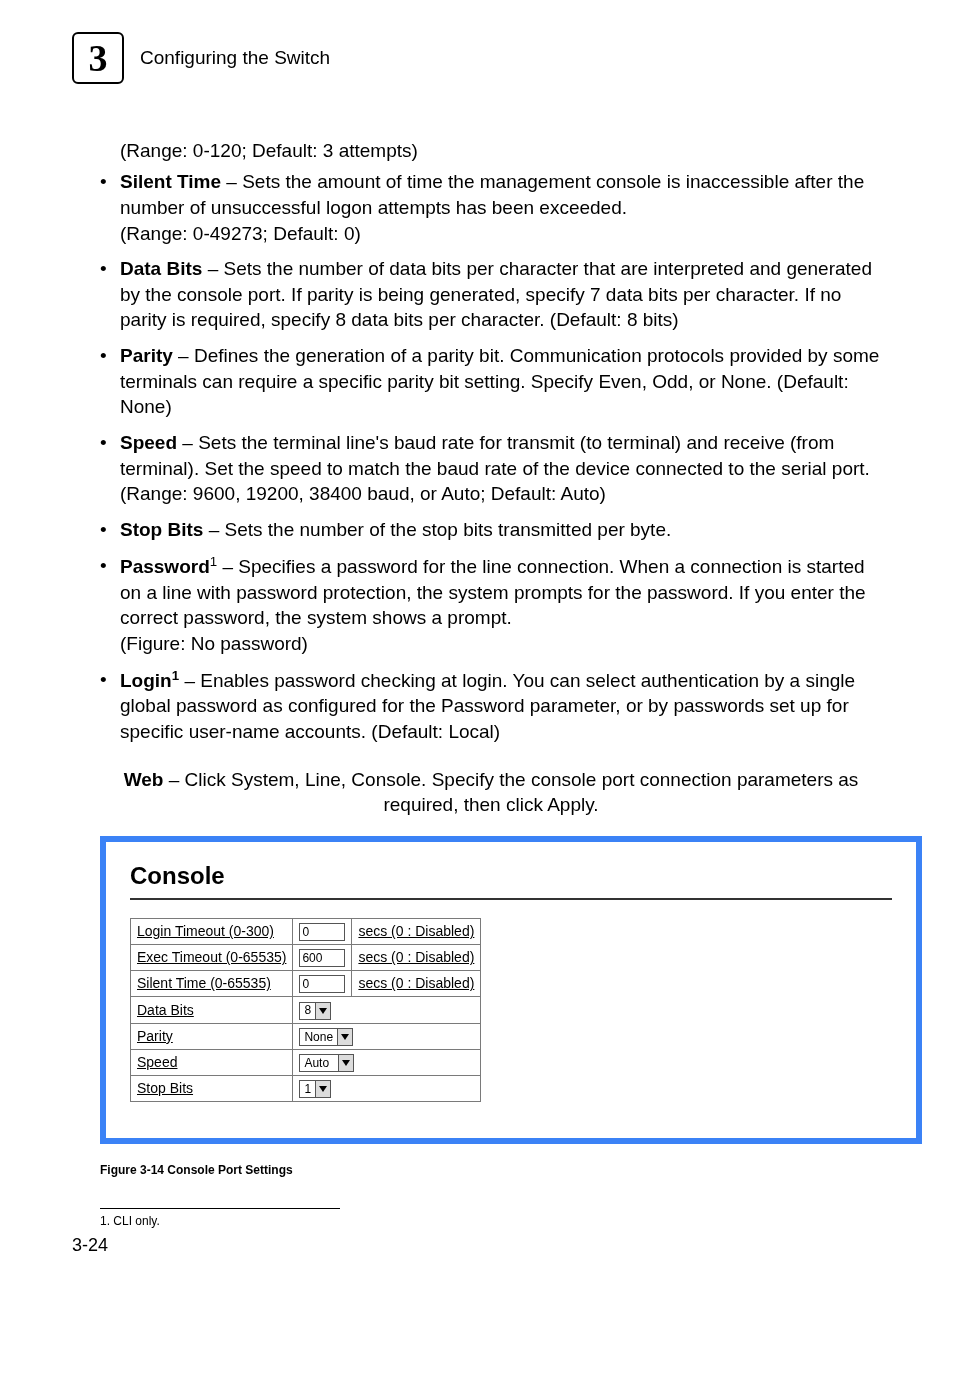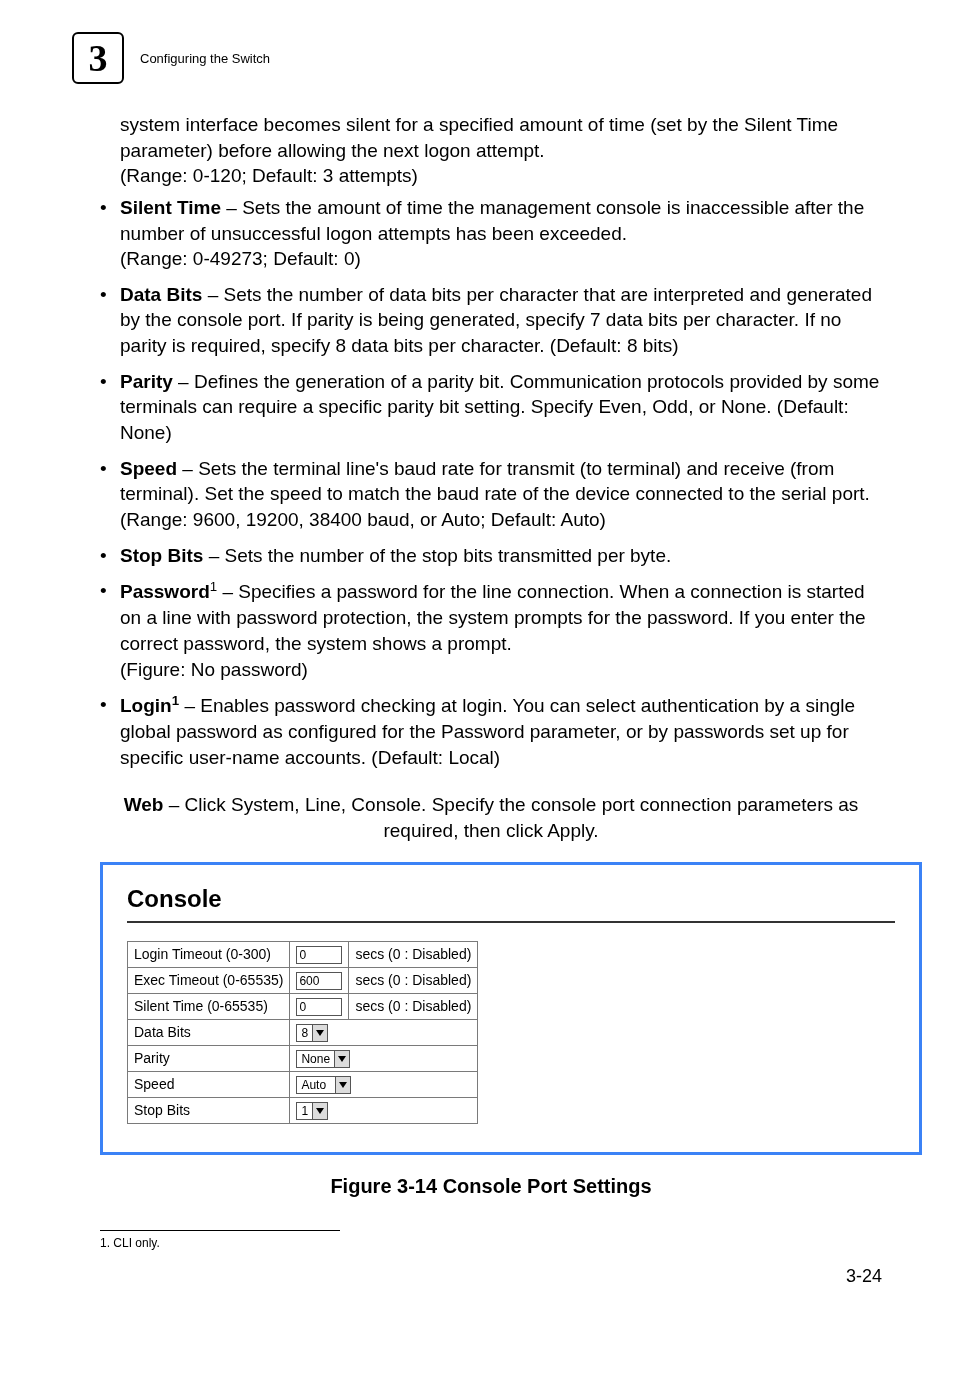--- a/index.html
+++ b/index.html
@@ -28,21 +28,21 @@
     border-radius: 6px;
     display: flex;
     align-items: center;
     justify-content: center;
     font-size: 38px;
     font-weight: 900;
     font-family: Georgia, 'Times New Roman', serif;
     margin-right: 16px;
   }
   .header-title {
-    font-size: 13px;
+    font-size: 19px;
   }
   .content {
     margin-left: 28px;
     font-size: 19px;
     line-height: 1.35;
   }
   ul.bullets {
     list-style: none;
     padding: 0;
     margin: 0;
@@ -58,40 +58,41 @@
     left: 0;
     top: 0;
   }
   .bold { font-weight: 700; }
   sup { font-size: 0.7em; }
   .web-para {
     margin-top: 22px;
     margin-bottom: 18px;
   }
   .figure-box {
-    border: 3px solid #3b82f6;
-    padding: 18px 24px 28px 24px;
+    border: 6px solid #3b82f6;
+    padding: 18px 24px 36px 24px;
     margin-left: 0;
     margin-right: -40px;
   }
   .figure-title {
     font-size: 24px;
     font-weight: 700;
     font-family: Arial, sans-serif;
     margin: 0 0 6px 0;
   }
   .figure-hr {
     border: none;
     border-top: 2px solid #333;
     margin: 0 0 18px 0;
   }
   table.console-table {
     border-collapse: collapse;
     font-size: 14px;
     font-family: Arial, sans-serif;
+    text-decoration: underline;
   }
   table.console-table td {
     border: 1px solid #7a7a7a;
     padding: 3px 6px;
     vertical-align: middle;
     white-space: nowrap;
   }
   .winput {
     font-family: Arial, sans-serif;
     font-size: 12px;
@@ -121,54 +122,52 @@
     width: 14px;
     height: 100%;
     background: #dcdcdc;
     border-left: 1px solid #555;
     display: inline-flex;
     align-items: center;
     justify-content: center;
   }
   .wselect .arrow svg { display: block; }
   .figure-caption {
-    text-align: center;
     font-weight: 700;
-    font-size: 20px;
+    font-size: 12px;
     margin-top: 18px;
   }
   .footnote-rule {
     width: 240px;
     border: none;
     border-top: 1px solid #000;
     margin: 30px 0 4px 0;
   }
   .footnote {
     font-size: 12px;
   }
   .page-number {
     font-size: 18px;
-    margin-top: 14px;
-    text-align: right;
+    margin-top: 6px;
   }
 </style>
 </head>
 <body>
 
 <div class="page">
 
   <div class="header">
     <div class="chapter-badge">3</div>
     <div class="header-title">Configuring the Switch</div>
   </div>
 
   <div class="content">
 
     <div style="margin-left:20px;">
-      <span>system interface becomes silent for a specified amount of time (set by the Silent Time parameter) before allowing the next logon attempt.</span><br>
+      <br>
       <span>(Range: 0-120; Default: 3 attempts)</span>
     </div>
 
     <ul class="bullets" style="margin-top:6px;">
 
       <li>
         <span class="bold">Silent Time</span><span> – Sets the amount of time the management console is inaccessible after the number of unsuccessful logon attempts has been exceeded.</span><br>
         <span>(Range: 0-49273; Default: 0)</span>
       </li>
 

